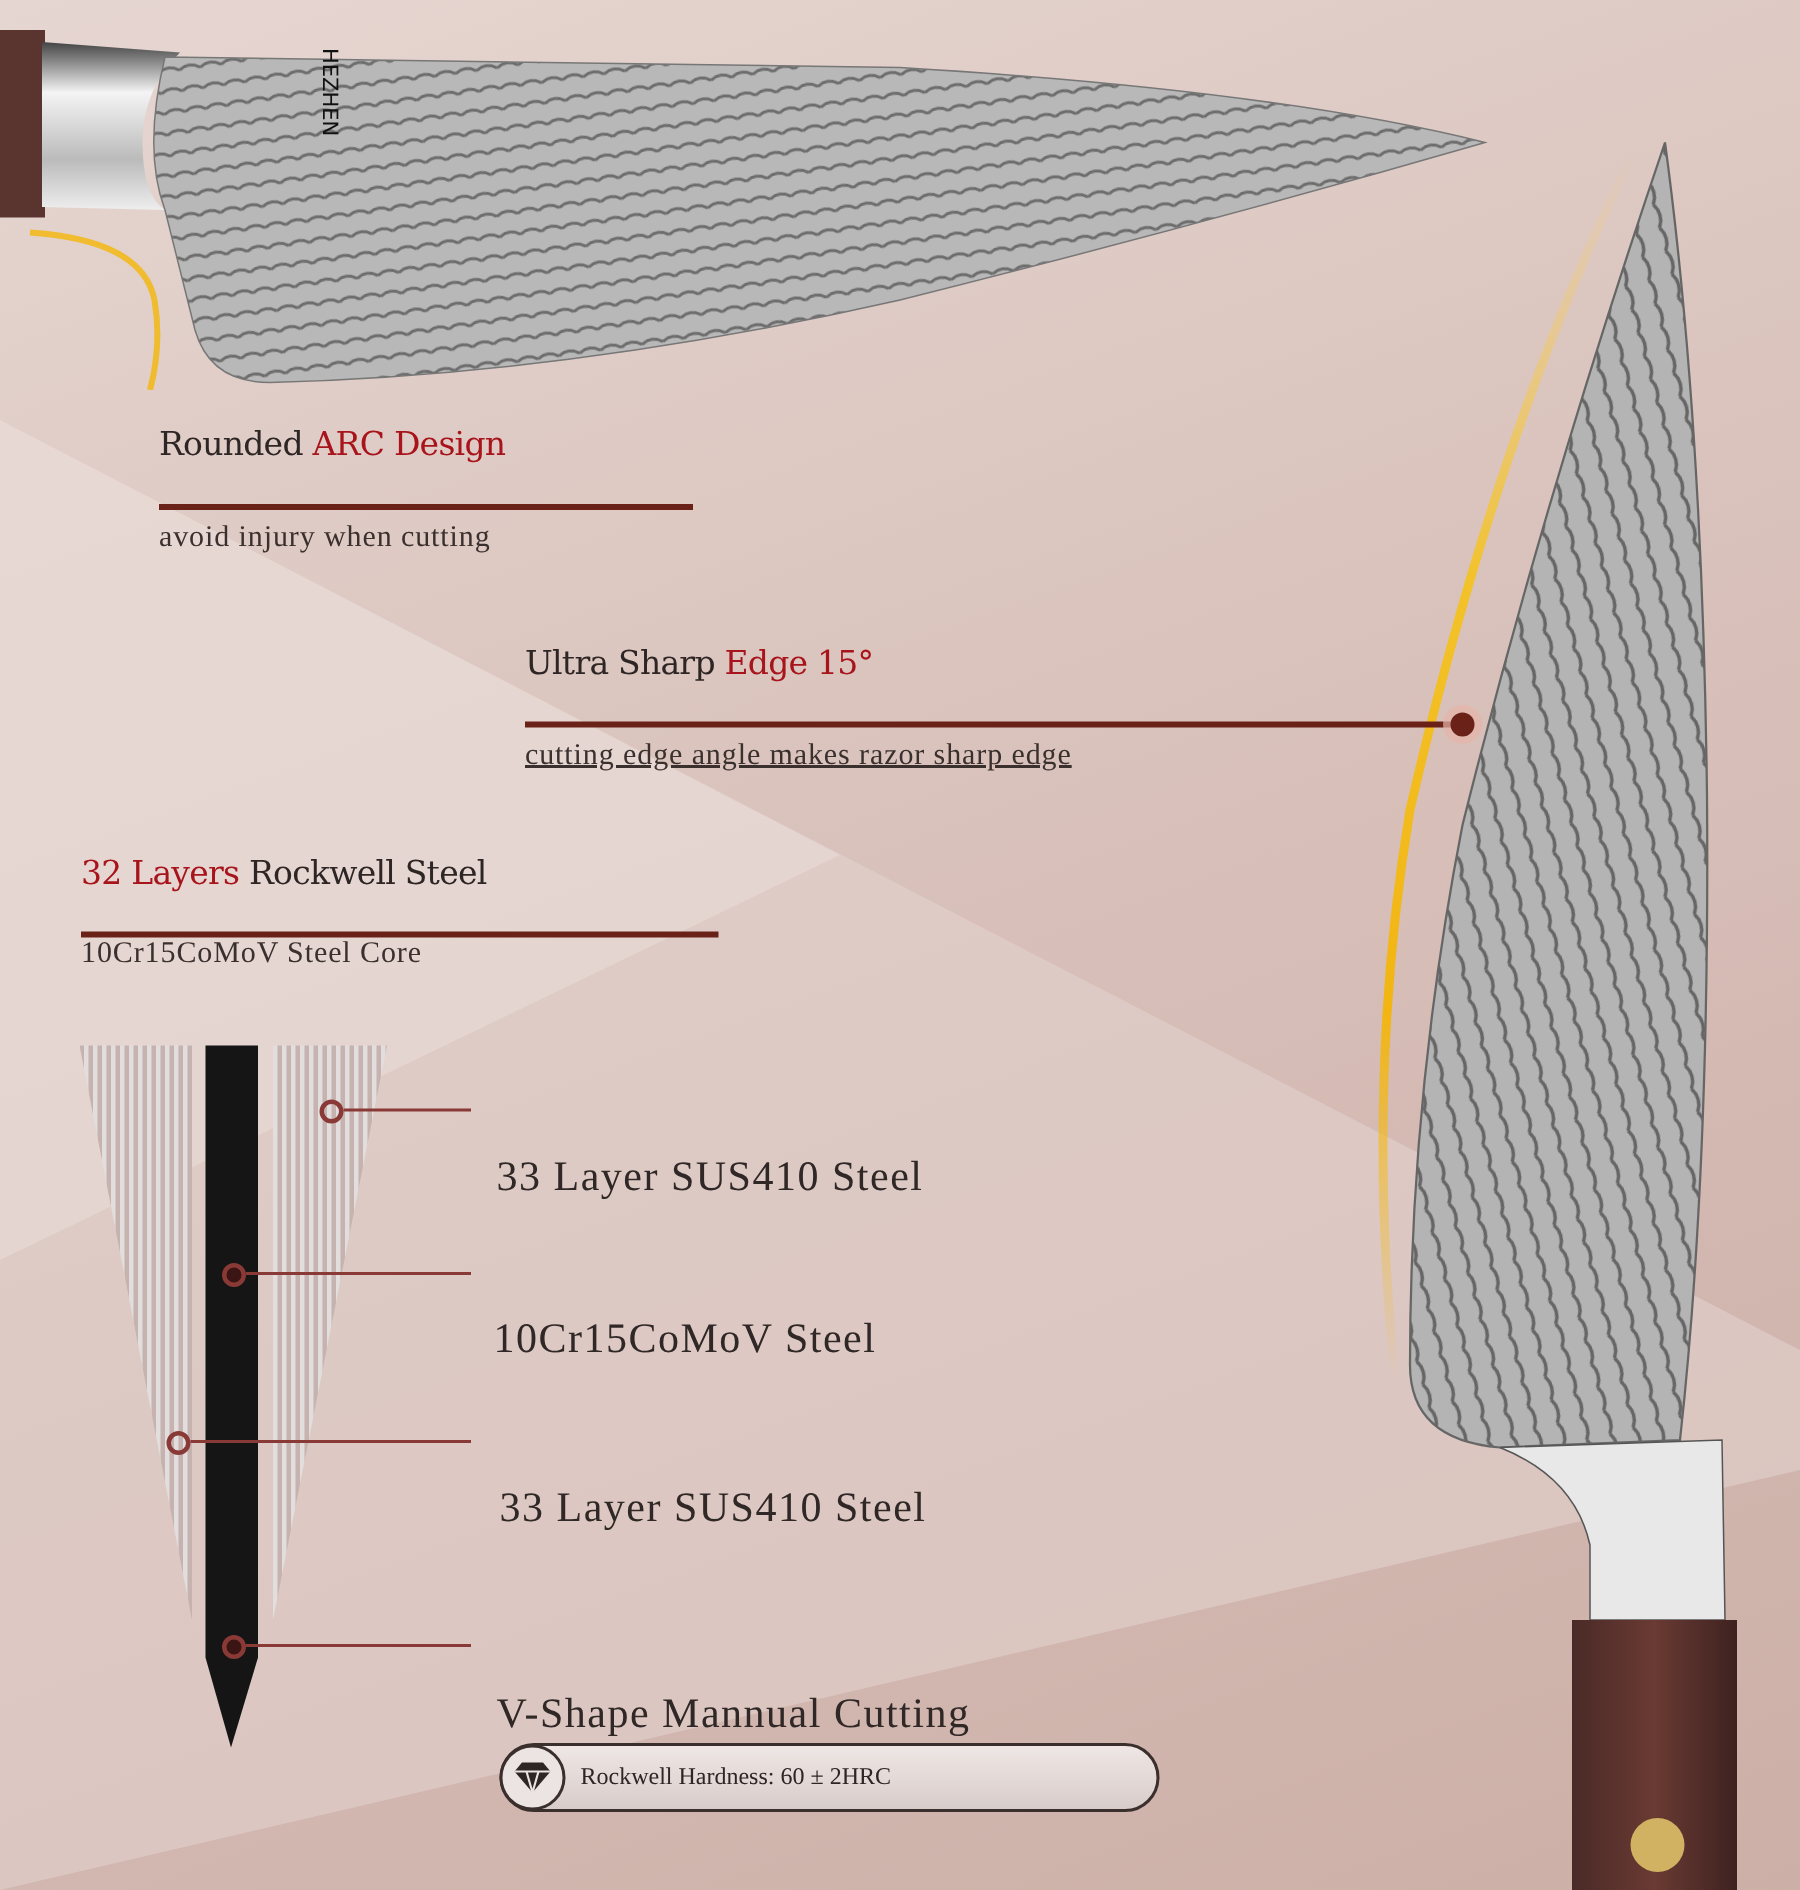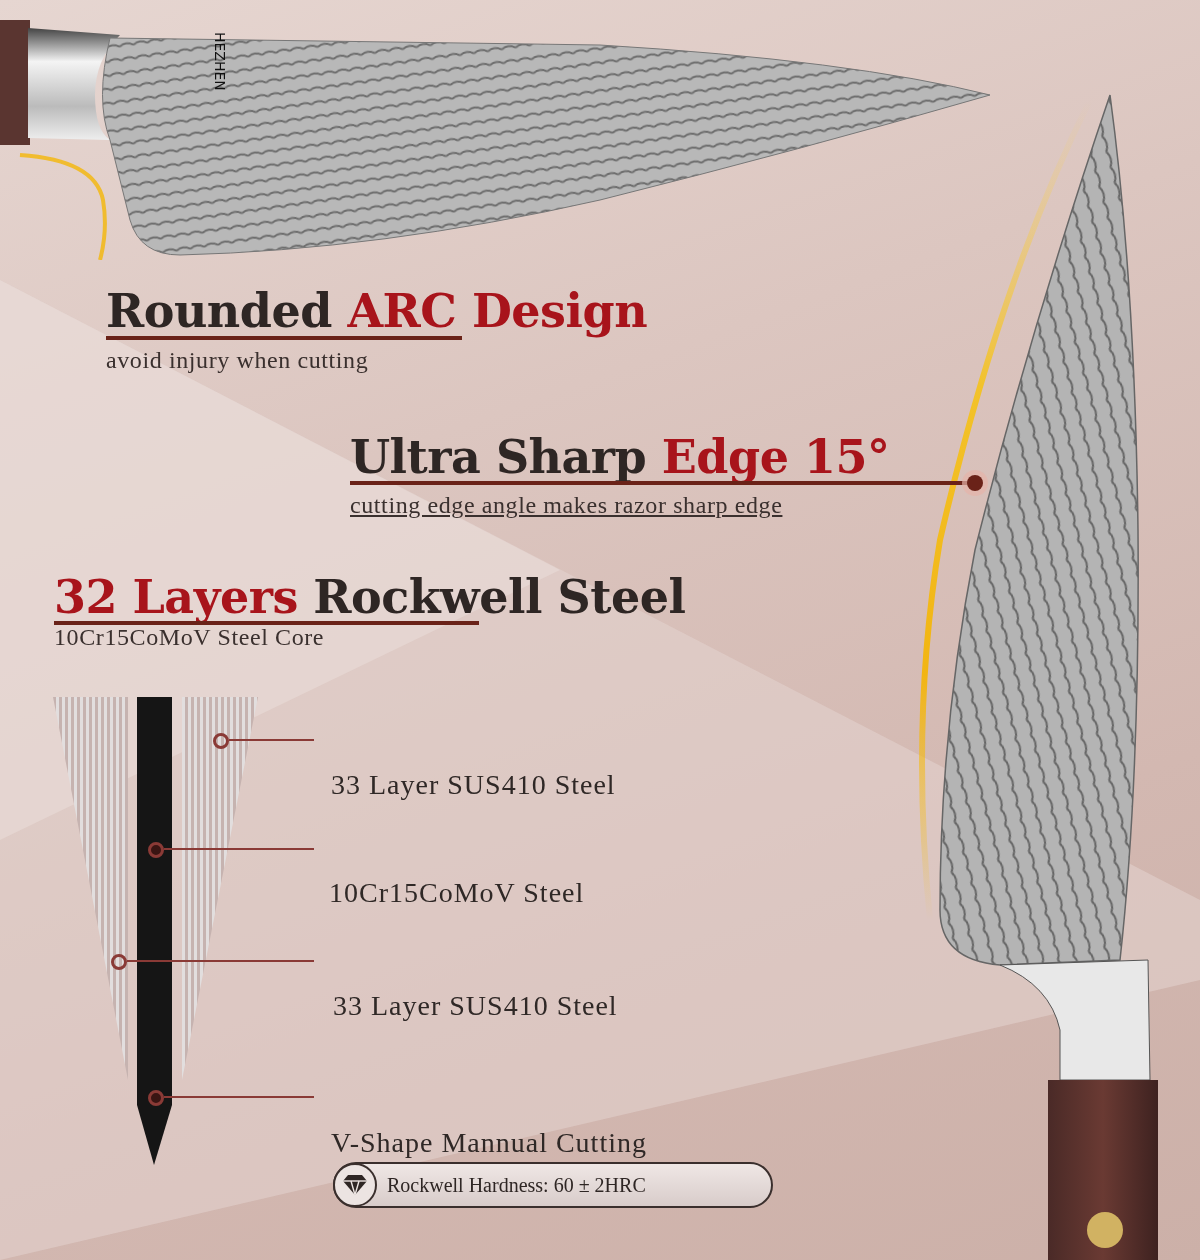--- a/index.html
+++ b/index.html
@@ -1,33 +1,33 @@
 <!DOCTYPE html>
 <html><head>
 <meta charset="utf-8">
 <style>
   html,body{margin:0;padding:0;}
   body{width:1200px;height:1260px;overflow:hidden;position:relative;
        font-family:"DejaVu Serif","Liberation Serif",serif;
        background:linear-gradient(160deg,#e6d6d1 0%,#dcc6c0 35%,#d3b8b1 70%,#ccb0a8 100%);}
   .bg-diag{position:absolute;left:0;top:0;width:1200px;height:1260px;pointer-events:none;}
   .abs{position:absolute;}
-  .title{font-size:46px;font-weight:700;letter-spacing:-0.5px;color:#2e2624;white-space:nowrap;
+  .title{font-size:22px;font-weight:400;letter-spacing:-0.5px;color:#2e2624;white-space:nowrap;
          font-family:"DejaVu Serif","Liberation Serif",serif;}
   .title .accent{color:#a8141b;}
   .rule{position:absolute;height:4px;background:#6a2218;}
-  .sub{font-size:24px;color:#3a302e;white-space:nowrap;font-family:"Liberation Serif","DejaVu Serif",serif;letter-spacing:0.6px;}
+  .sub{font-size:20px;color:#3a302e;white-space:nowrap;font-family:"Liberation Serif","DejaVu Serif",serif;letter-spacing:0.6px;}
   .layer-label{font-size:28px;color:#2f2826;white-space:nowrap;font-family:"Liberation Serif","DejaVu Serif",serif;letter-spacing:1px;margin-top:47px;}
   .callout-line{position:absolute;height:2px;background:#8a3a36;}
   .callout-dot{position:absolute;width:10px;height:10px;border:3px solid #8a3a36;border-radius:50%;box-sizing:content-box;}
   .badge{position:absolute;left:333px;top:1162px;width:440px;height:46px;border:2px solid #3a2f2d;border-radius:24px;
          background:linear-gradient(180deg,#efe7e5,#d8ccca);box-sizing:border-box;display:flex;align-items:center;}
   .badge-icon{width:44px;height:44px;margin-left:-2px;border:2px solid #3a2f2d;border-radius:50%;box-sizing:border-box;
               display:flex;align-items:center;justify-content:center;background:#ece4e2;}
-  .badge-text{font-size:20px;color:#2e2624;margin-left:10px;white-space:nowrap;font-family:"Liberation Serif","DejaVu Serif",serif;}
+  .badge-text{font-size:16px;color:#2e2624;margin-left:10px;white-space:nowrap;font-family:"Liberation Serif","DejaVu Serif",serif;}
 </style>
 </head>
 <body>
 
 <svg class="bg-diag" viewBox="0 0 1200 1260">
   <polygon points="0,280 1200,900 1200,980 0,1260 0,1260" fill="#e4d3cf" opacity="0.55"></polygon>
   <polygon points="0,280 560,570 0,840" fill="#ecdfdb" opacity="0.5"></polygon>
 </svg>
 
 <svg class="abs" style="left:0;top:0" width="1000" height="260">

